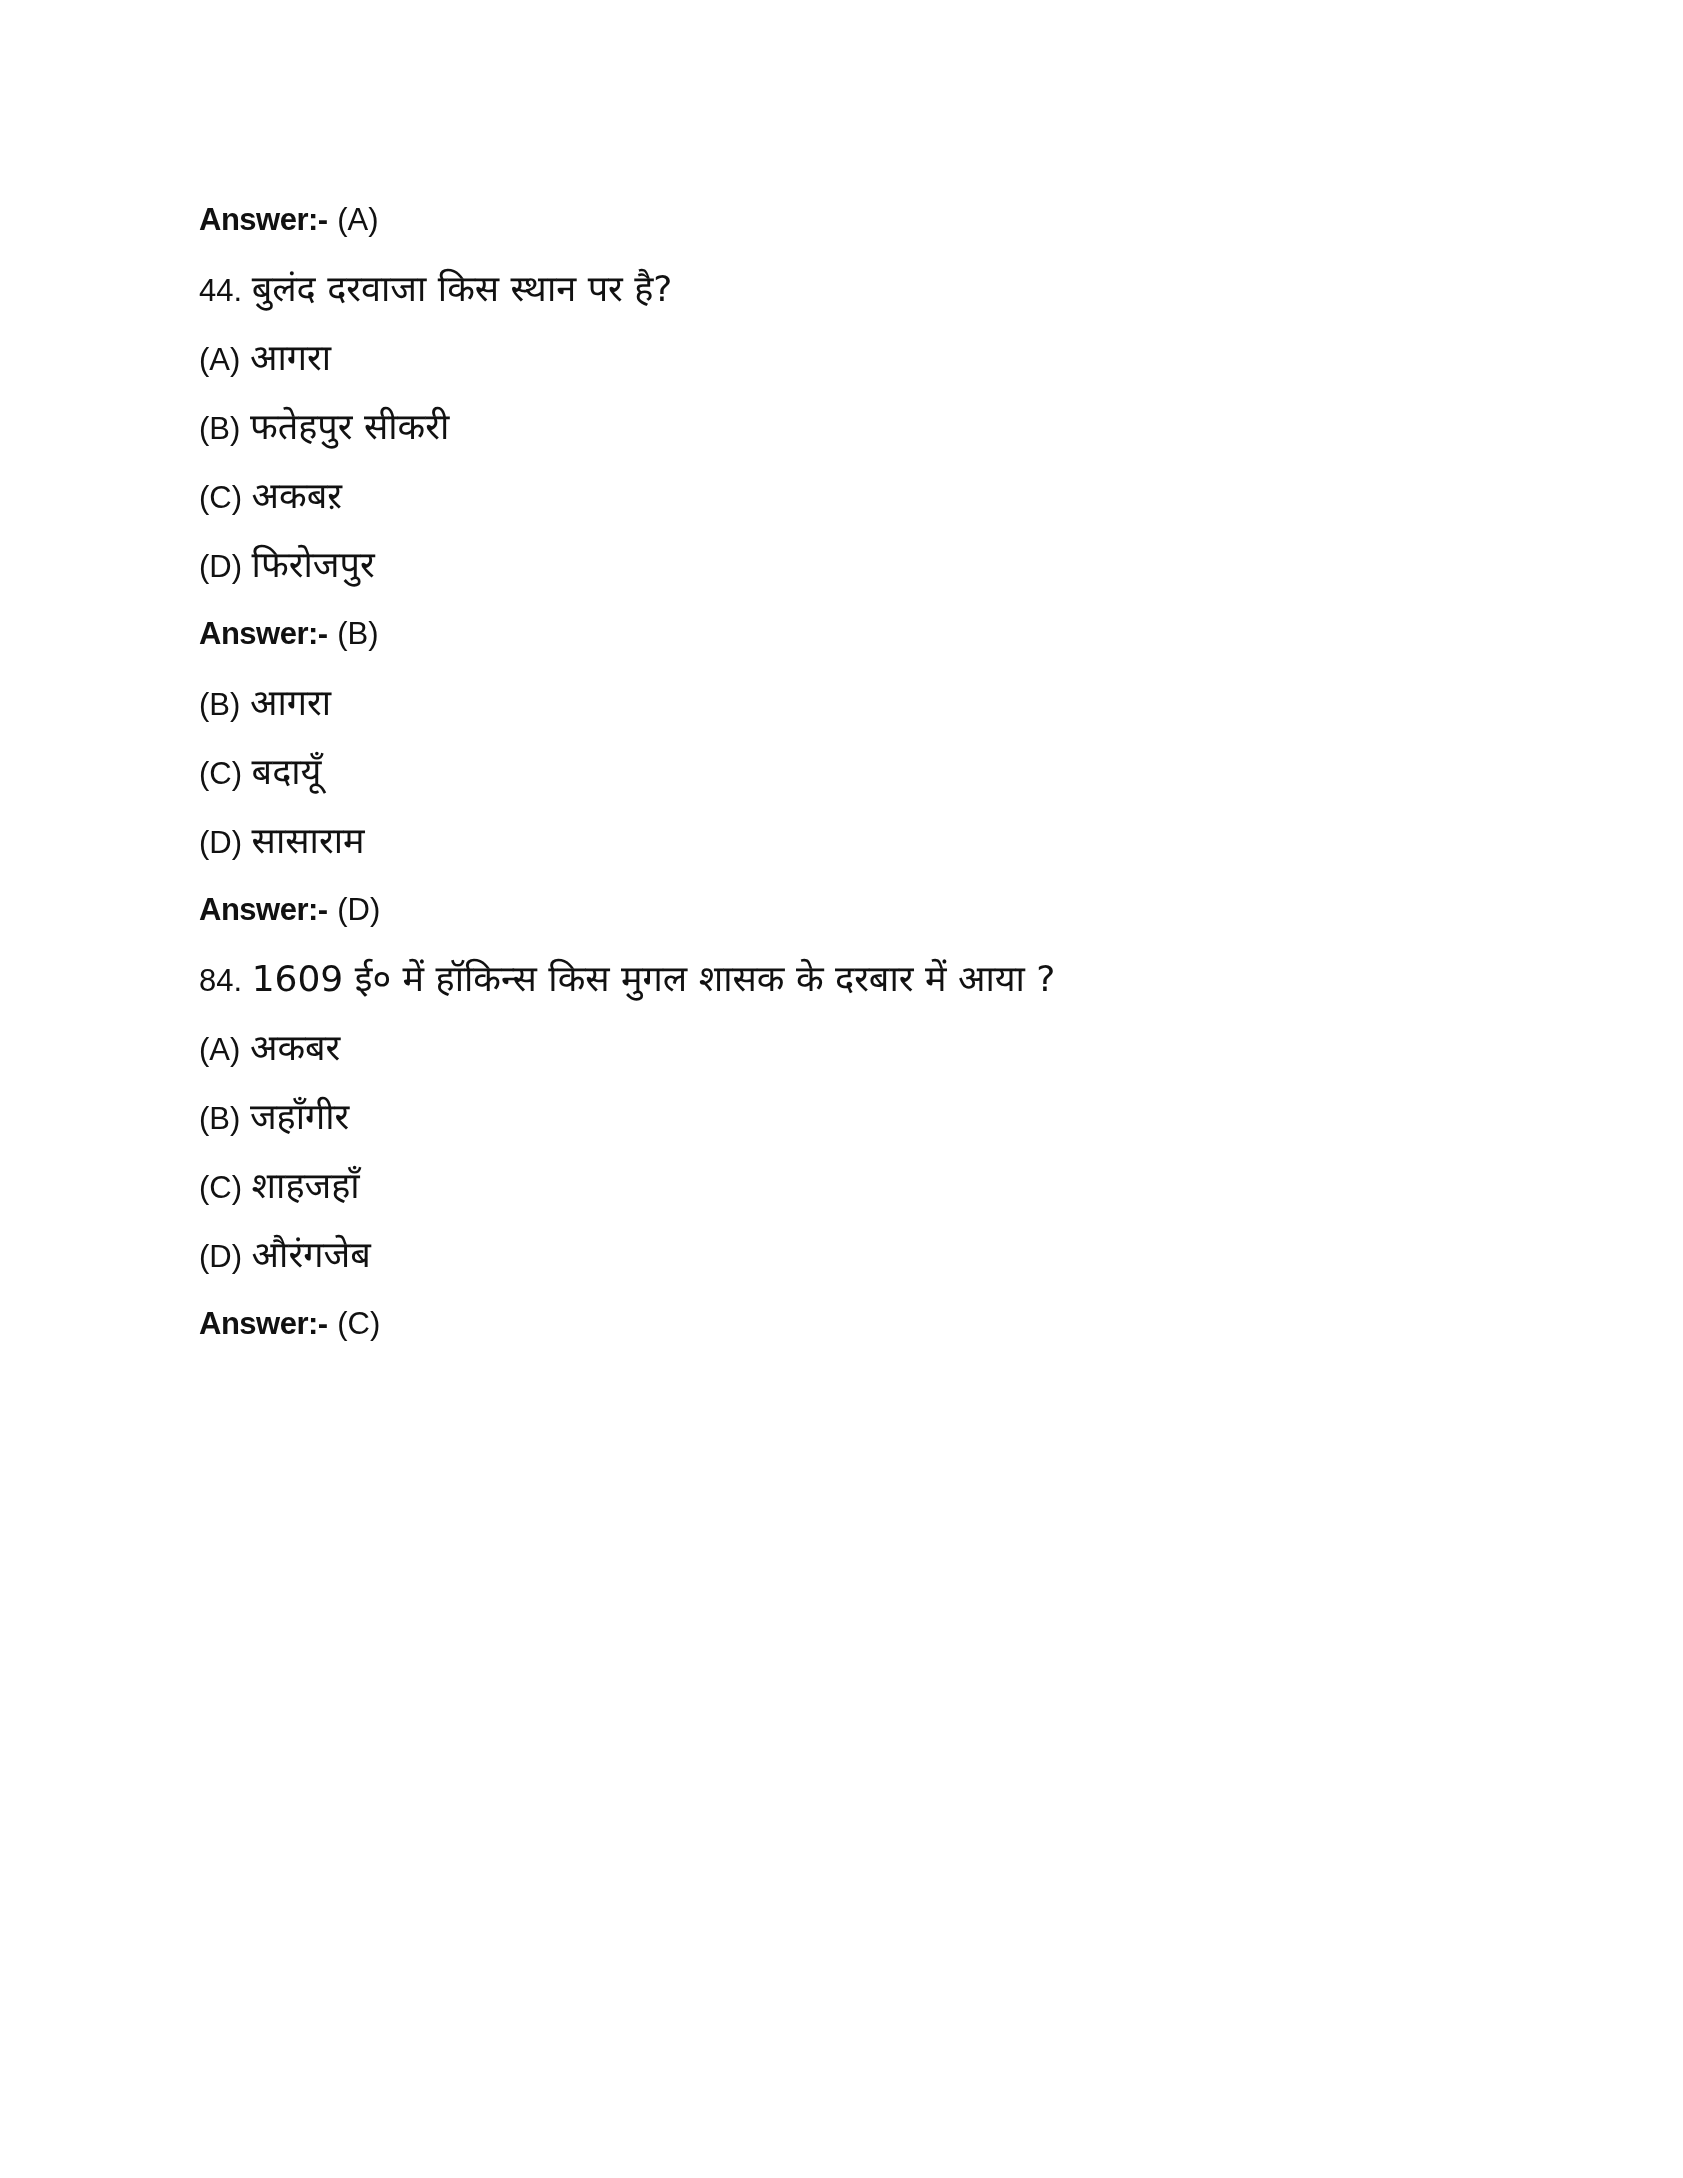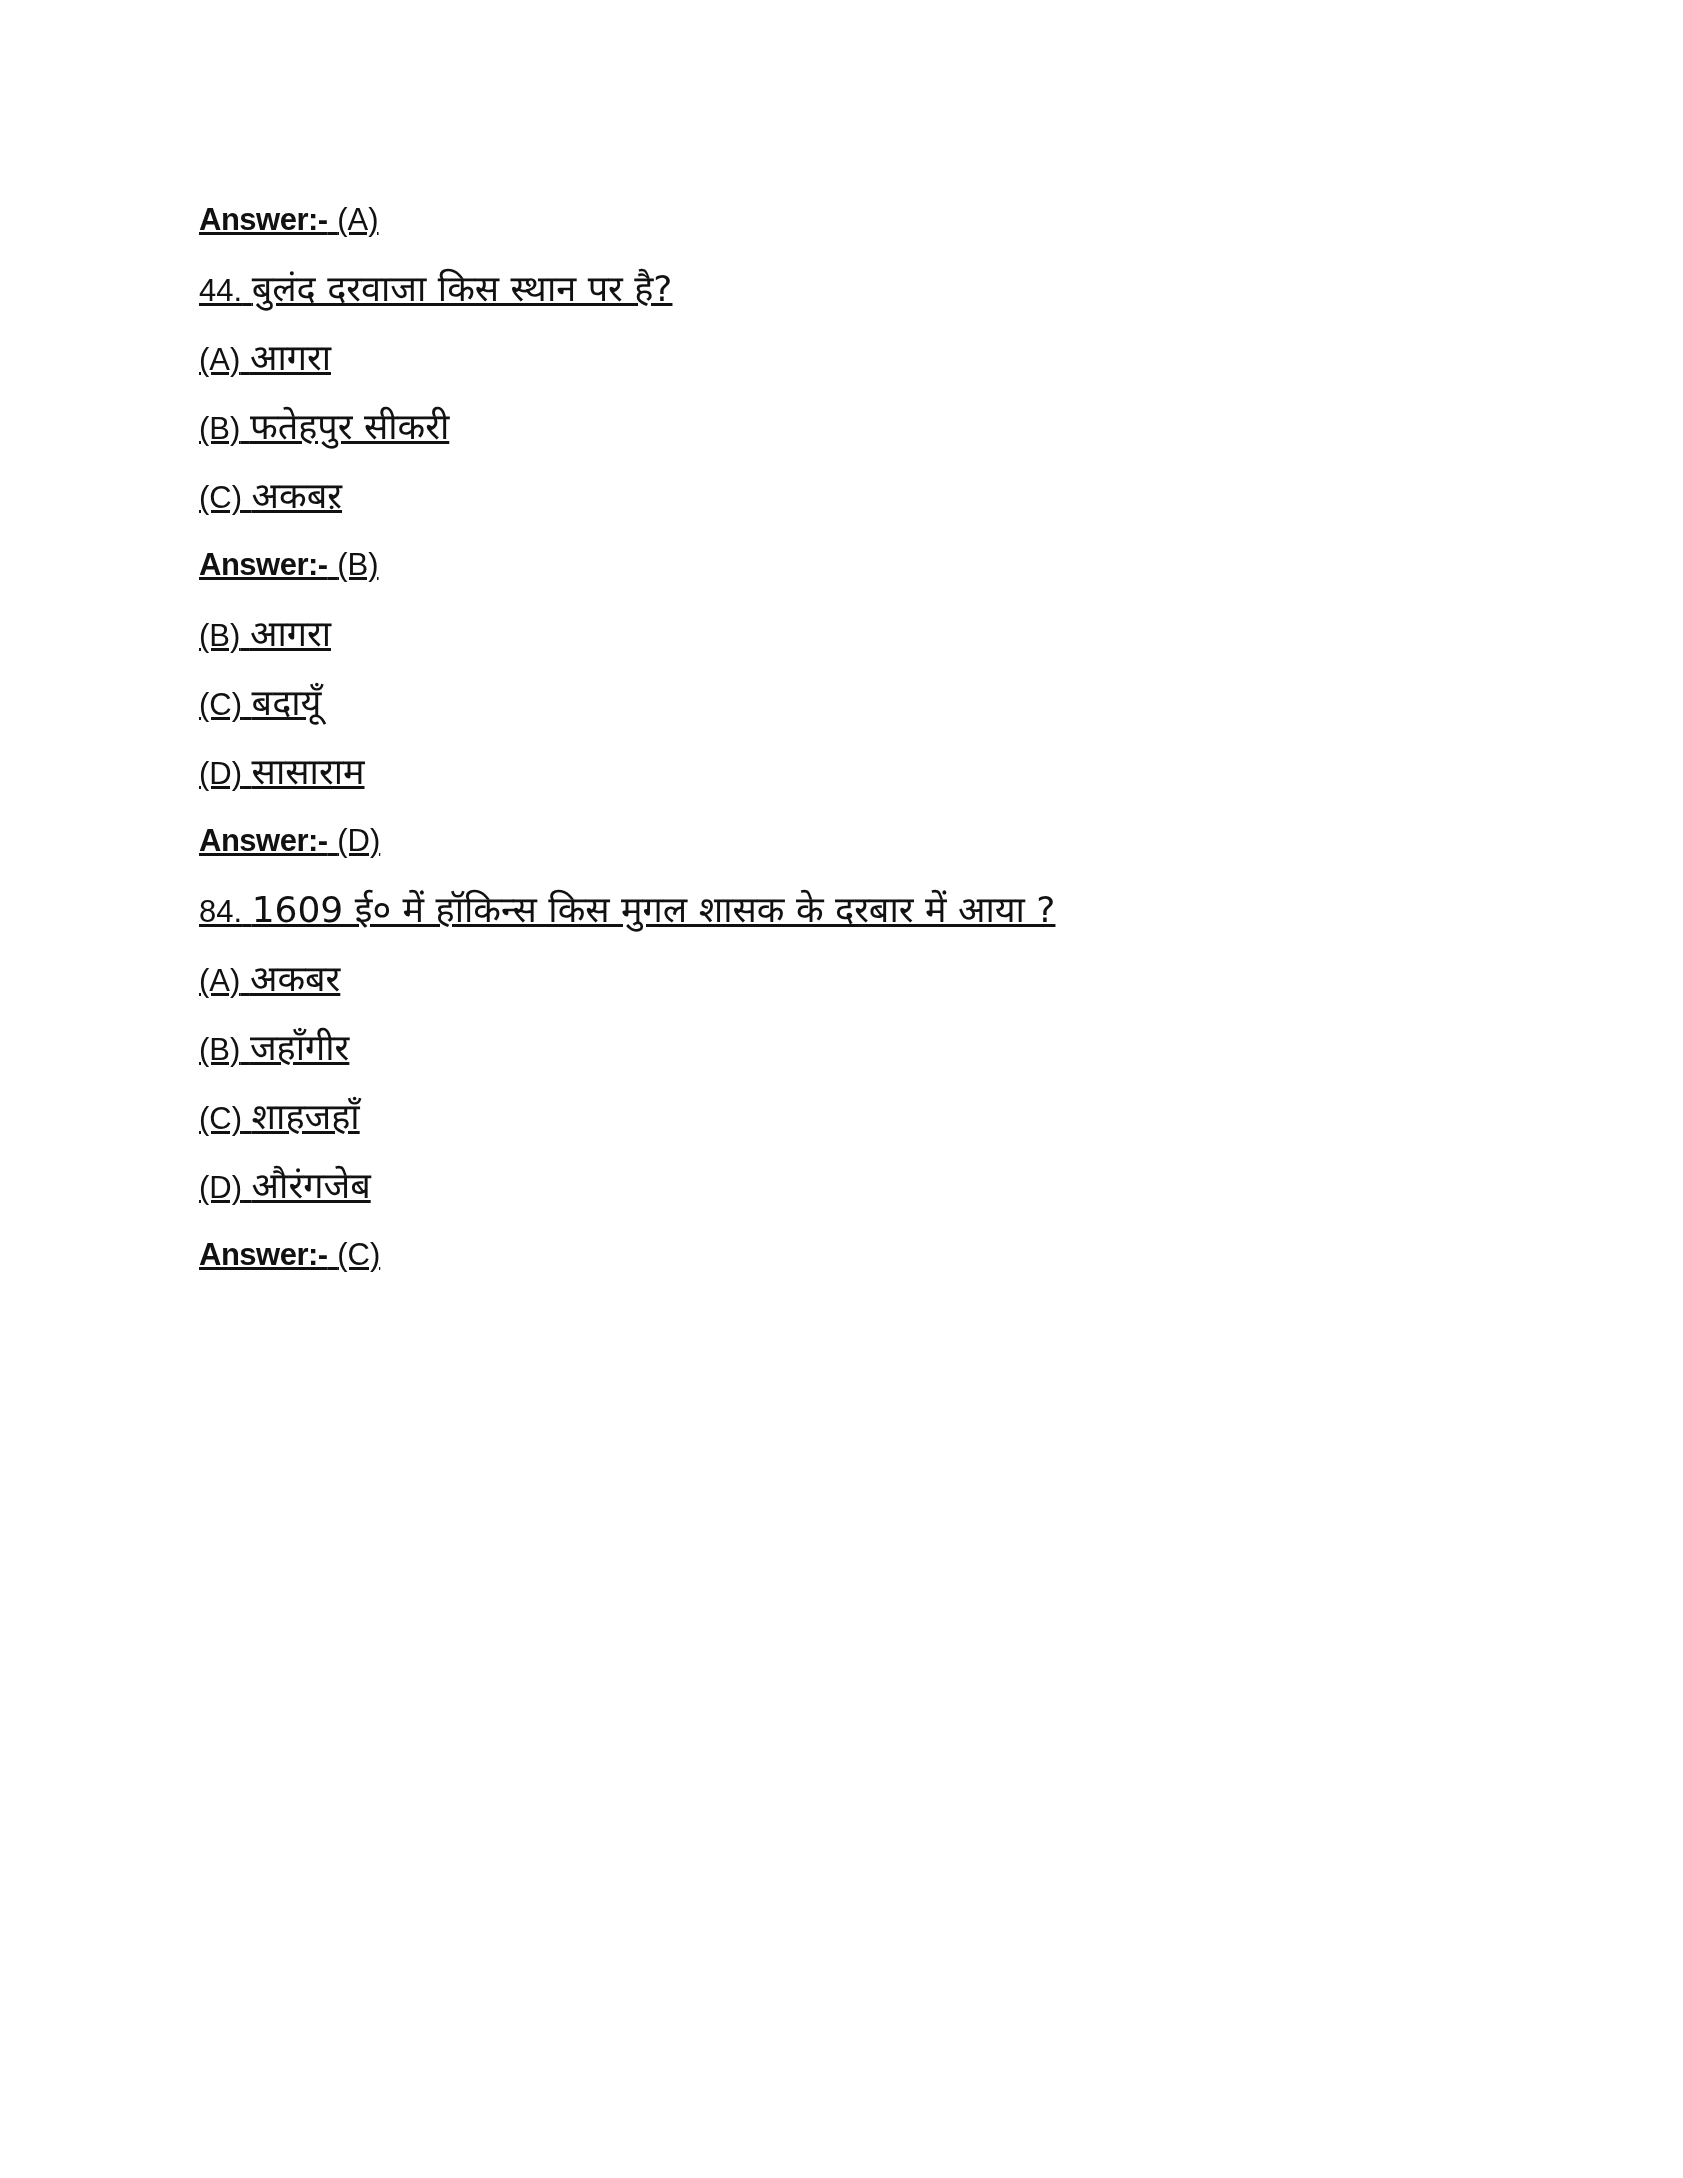--- a/index.html
+++ b/index.html
@@ -19,21 +19,20 @@
       position: absolute;
       left: 199px;
       top: 198px;
       width: 1287px;
     }
     .line {
       height: 69px;
       line-height: 44px;
       font-size: 30px;
       white-space: nowrap;
-      text-decoration: underline;
     }
     .answer-label {
       font-family: "Liberation Sans", sans-serif;
       font-weight: bold;
       font-size: 31px;
       letter-spacing: -0.5px;
     }
     .answer-value {
       font-family: "Liberation Sans", sans-serif;
       font-size: 31px;
@@ -64,20 +63,24 @@
     <span class="opt-key">(A)</span>
     <span class="opt-text">आगरा</span>
   </div>
   <div class="line">
     <span class="opt-key">(B)</span>
     <span class="opt-text">फतेहपुर सीकरी</span>
   </div>
   <div class="line">
     <span class="opt-key">(C)</span>
     <span class="opt-text">अकबऱ</span>
+  </div>
+  <div class="line">
+    <span class="opt-key">(D)</span>
+    <span class="opt-text">फिरोजपुर</span>
   </div>
   <div class="line">
     <span class="answer-label">Answer:-</span>
     <span class="answer-value">(B)</span>
   </div>
 
   <div class="line">
     <span class="opt-key">(B)</span>
     <span class="opt-text">आगरा</span>
   </div>

